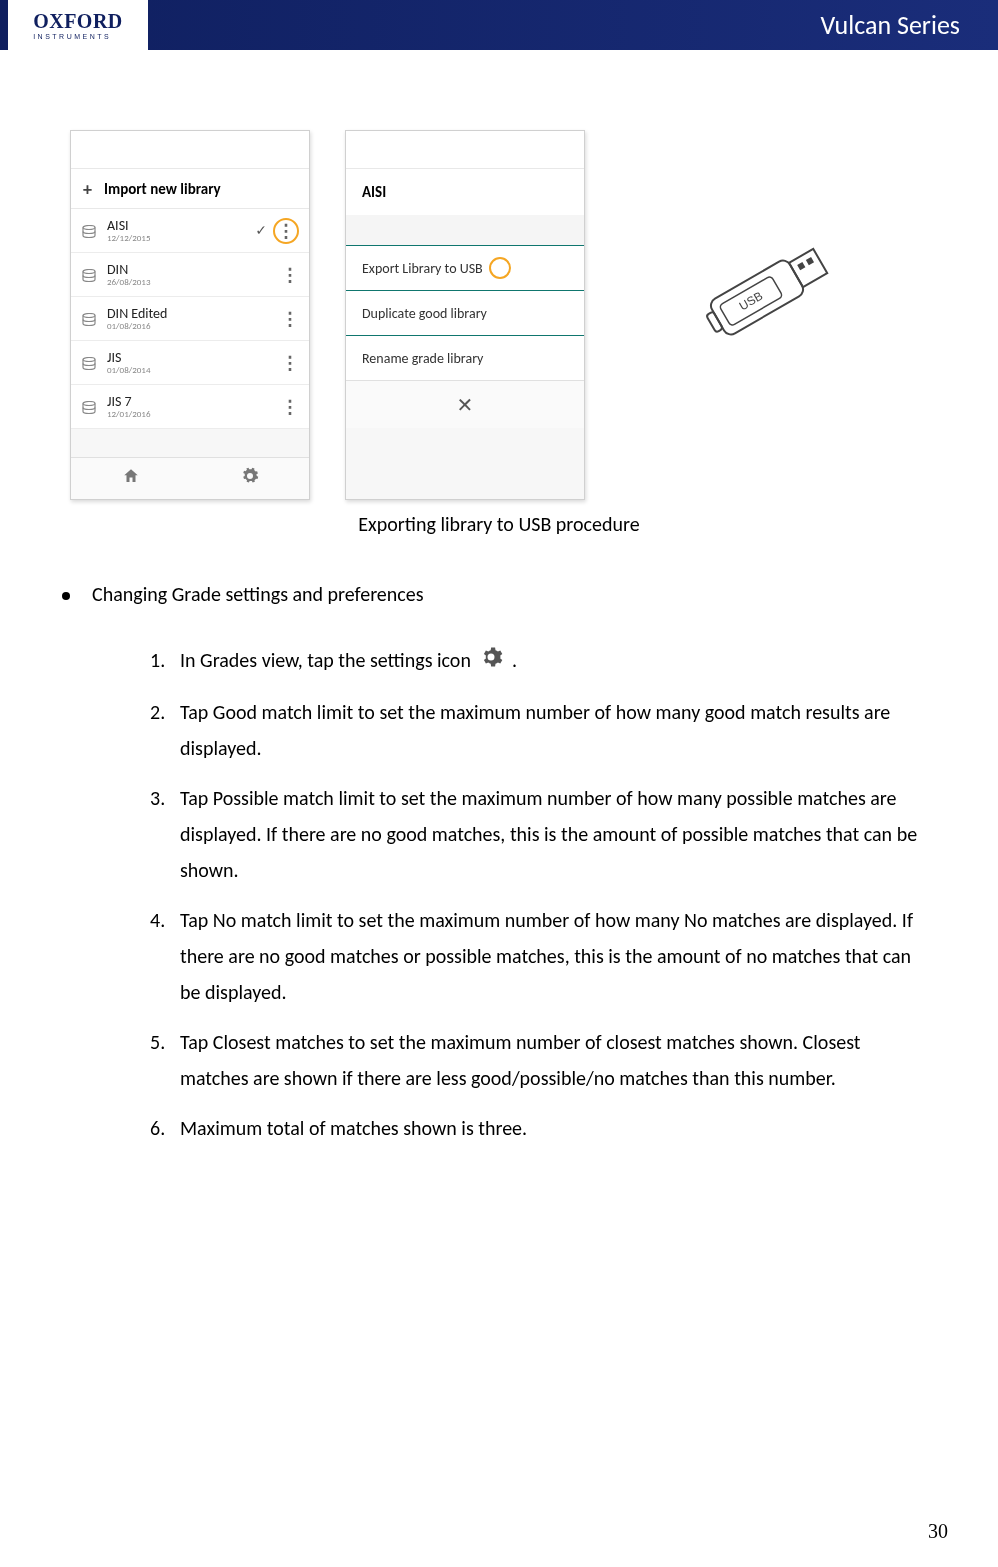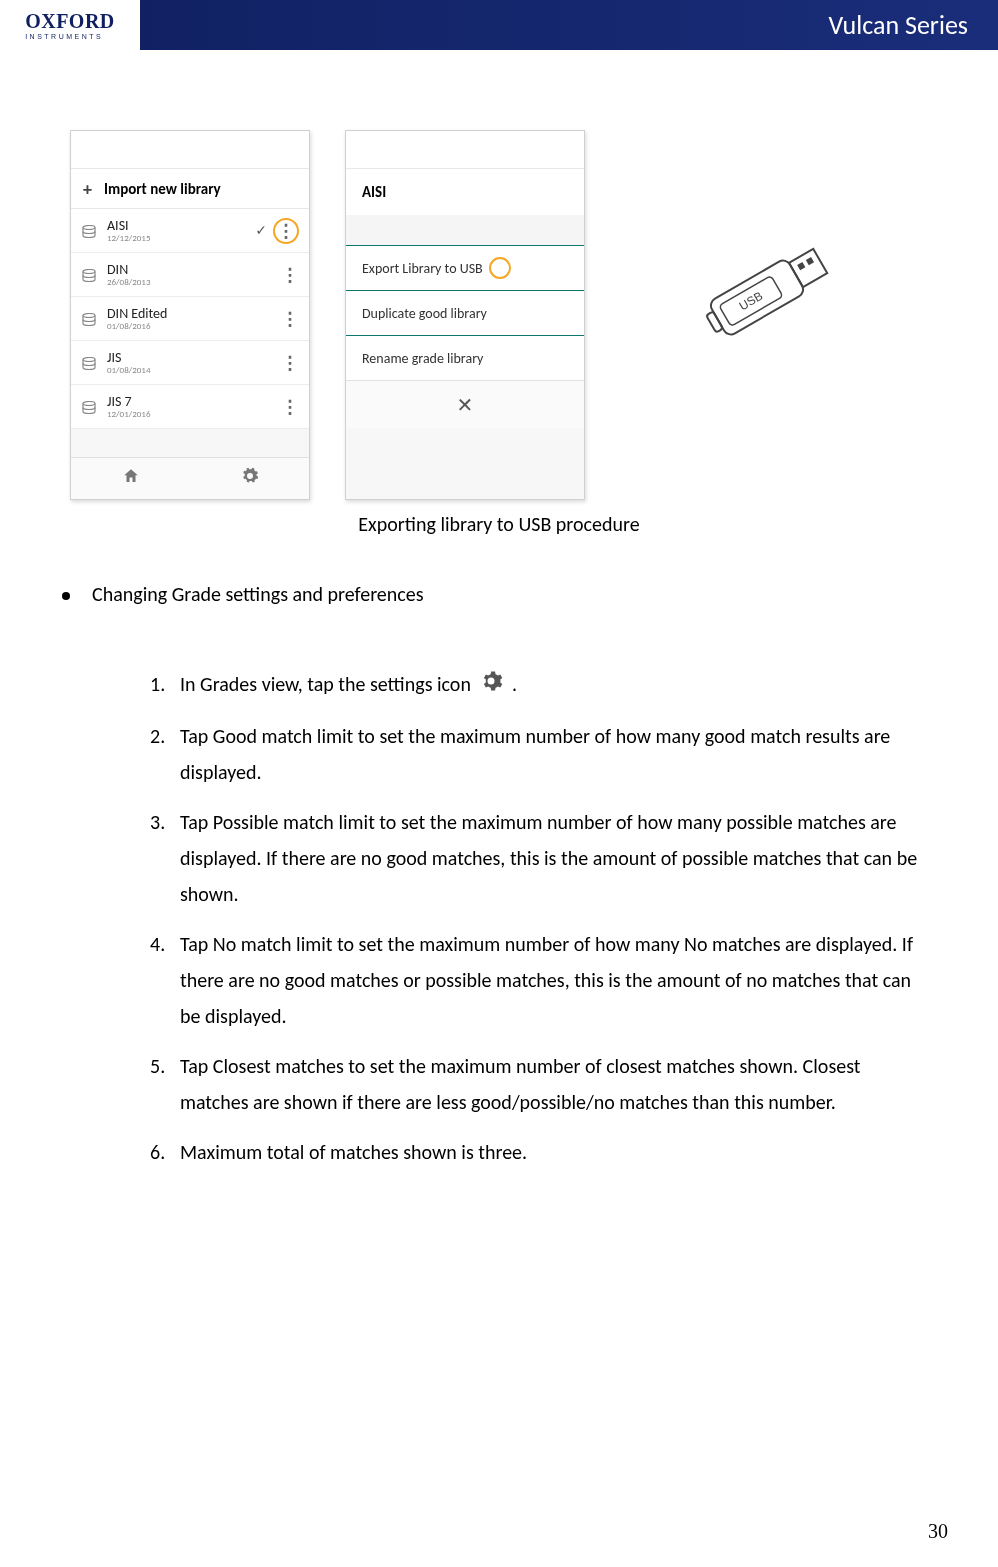--- a/index.html
+++ b/index.html
@@ -1,18 +1,18 @@
 <!DOCTYPE html>
 <html><head>
 <meta charset="utf-8">
 <style>
   * { box-sizing: border-box; margin: 0; padding: 0; }
   html, body { width: 998px; height: 1567px; font-family: Calibri, Arial, sans-serif; background: #fff; color: #000; }
   .page { width: 998px; height: 1567px; position: relative; }
-  .header-bar { width: 100%; height: 50px; background: linear-gradient(to right, #0f1f5f 0%, #1a2d7a 100%); display: flex; align-items: center; justify-content: space-between; padding: 0; }
+  .header-bar { width: 100%; height: 50px; background: linear-gradient(to right, #0f1f5f 0%, #1a2d7a 100%); display: flex; align-items: center; justify-content: space-between; padding: 8px; }
   .logo-box { background: #fff; height: 50px; width: 140px; display: flex; align-items: center; justify-content: center; padding: 0 8px; }
   .logo-text { font-family: 'Times New Roman', serif; font-weight: bold; color: #0f1f5f; font-size: 20px; letter-spacing: 0.5px; line-height: 1; }
   .logo-sub { font-family: Arial, sans-serif; font-size: 7px; color: #0f1f5f; letter-spacing: 2.5px; display: block; margin-top: 2px; }
   .header-title { color: #fff; font-size: 26px; padding-right: 30px; font-weight: 400; }
   .content { padding: 80px 60px 0 60px; }
   .figure-row { display: flex; gap: 35px; align-items: flex-start; justify-content: flex-start; margin-left: 10px; }
   .phone-mock { width: 240px; height: 370px; background: #f7f7f7; border: 1px solid #d0d0d0; box-shadow: 1px 2px 4px rgba(0,0,0,0.15); position: relative; }
   .phone-mock.right { width: 240px; }
   .phone-top { height: 38px; background: #fff; border-bottom: 1px solid #e8e8e8; }
   .import-row { display: flex; align-items: center; height: 40px; background: #fff; border-bottom: 1px solid #e8e8e8; padding: 0 12px; font-weight: bold; font-size: 15px; }
@@ -28,21 +28,21 @@
   .circle-highlight { width: 26px; height: 26px; border: 2px solid #f5a623; border-radius: 50%; display: flex; align-items: center; justify-content: center; flex-shrink: 0; }
   .circle-highlight-right { width: 22px; height: 22px; border: 2px solid #f5a623; border-radius: 50%; display:inline-block; margin-left:6px; }
   .phone-bottom { position: absolute; bottom: 0; left: 0; right: 0; height: 42px; background: #fafafa; border-top: 1px solid #e0e0e0; display: flex; align-items: center; justify-content: space-around; color: #777; }
   .home-icon, .gear-icon-bottom { font-size: 18px; }
   .menu-header { font-size: 15px; font-weight: bold; padding: 14px 16px; background:#fff; }
   .menu-spacer { height: 30px; background: #f5f5f5; }
   .menu-item { height: 46px; background: #fff; border-top: 1px solid #0f766e; border-bottom: 1px solid #ececec; display: flex; align-items: center; padding: 0 16px; font-size: 14px; color: #333; margin-bottom: -1px; }
   .menu-close { height: 48px; display:flex; align-items:center; justify-content:center; font-size: 20px; color:#555; background:#fafafa; border-top:1px solid #e0e0e0; }
   .usb-drawing { margin-left: 60px; margin-top: 90px; }
   .caption { text-align: center; font-size: 20px; margin-top: 12px; margin-bottom: 46px; }
-  .bullet-line { font-size: 20px; margin-bottom: 60px; display:flex; }
+  .bullet-line { font-size: 20px; margin-bottom: 36px; display:flex; }
   .bullet-dot { width: 8px; height: 8px; background:#000; border-radius:50%; margin: 10px 22px 0 2px; flex-shrink:0; }
   .steps { font-size: 20px; padding-left: 90px; padding-right: 20px; }
   .step { display: flex; margin-bottom: 14px; line-height: 1.8; }
   .step-num { width: 30px; flex-shrink: 0; }
   .step-text { flex: 1; }
   .gear-inline { display:inline-block; vertical-align: middle; margin: 0 4px; }
   .page-num { position:absolute; bottom: 24px; right: 50px; font-size: 20px; font-family: 'Times New Roman', serif; }
 </style>
 </head>
 <body>

